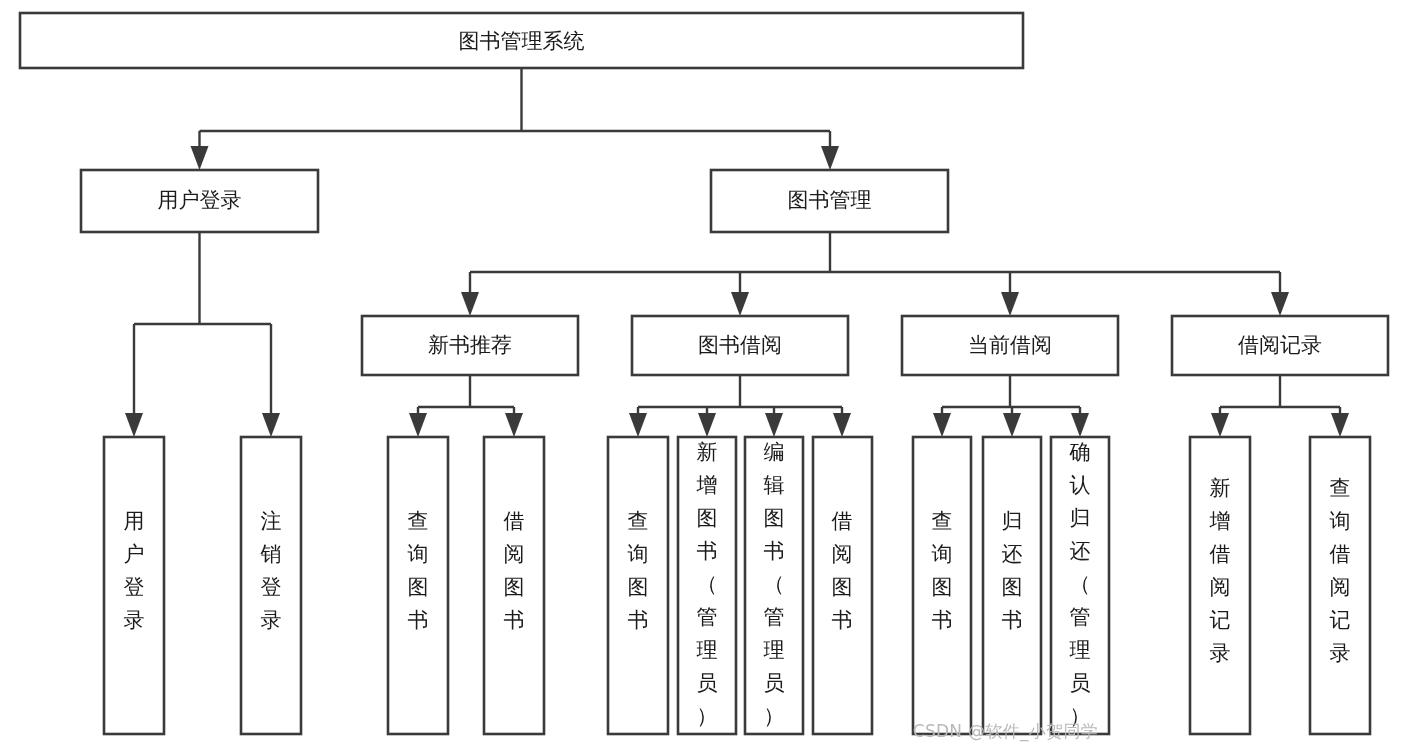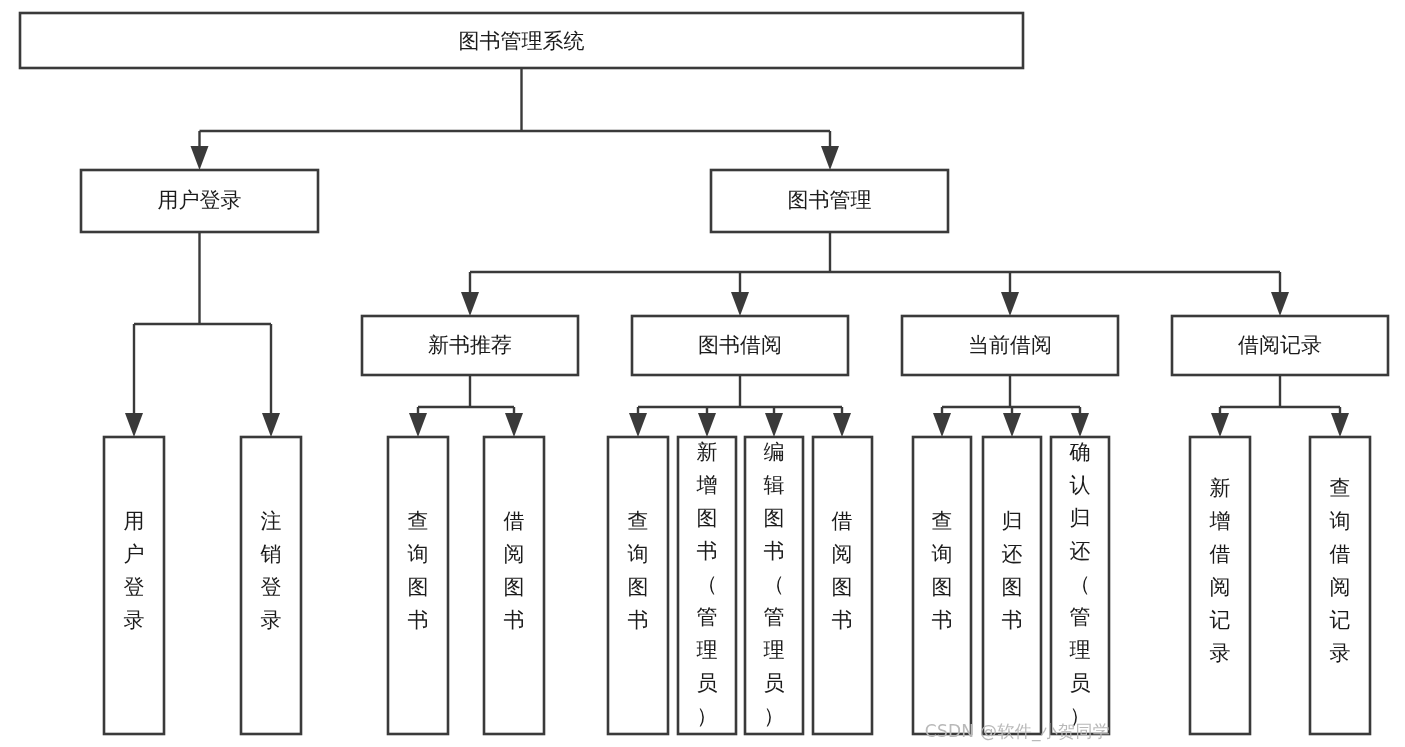--- a/index.html
+++ b/index.html
@@ -49,21 +49,21 @@
     dominant-baseline: middle;
   }
   .node-label-v {
     font-family: "DejaVu Sans", "Liberation Sans", sans-serif;
     font-size: 21px;
     fill: #1b1b1b;
     text-anchor: middle;
   }
   .watermark {
     position: absolute;
-    right: 8px;
+    right: 20px;
     bottom: 4px;
     font-family: "DejaVu Sans", "Liberation Sans", sans-serif;
     font-size: 17px;
     color: #b9b9b9;
     white-space: nowrap;
     letter-spacing: 0.3px;
     pointer-events: none;
   }
 </style>
 </head>

